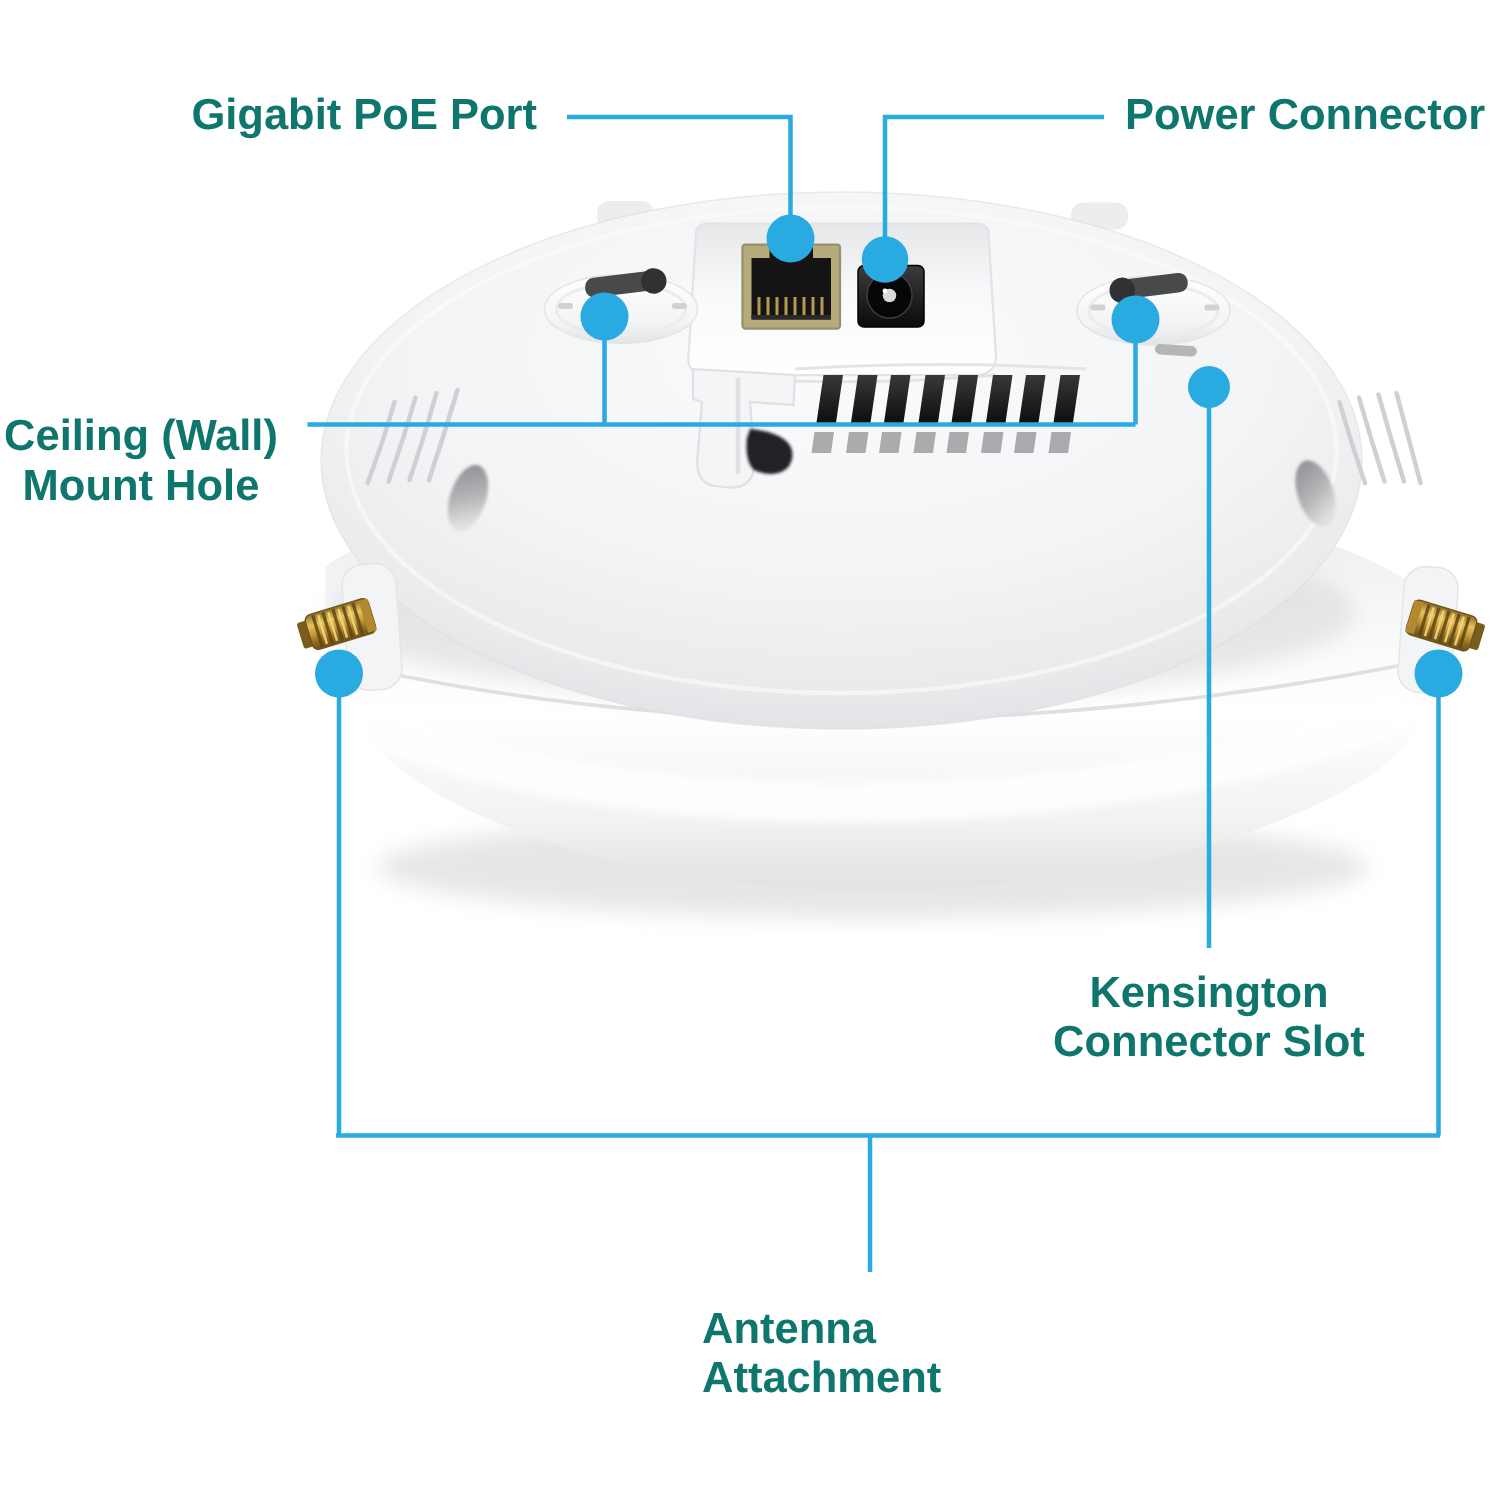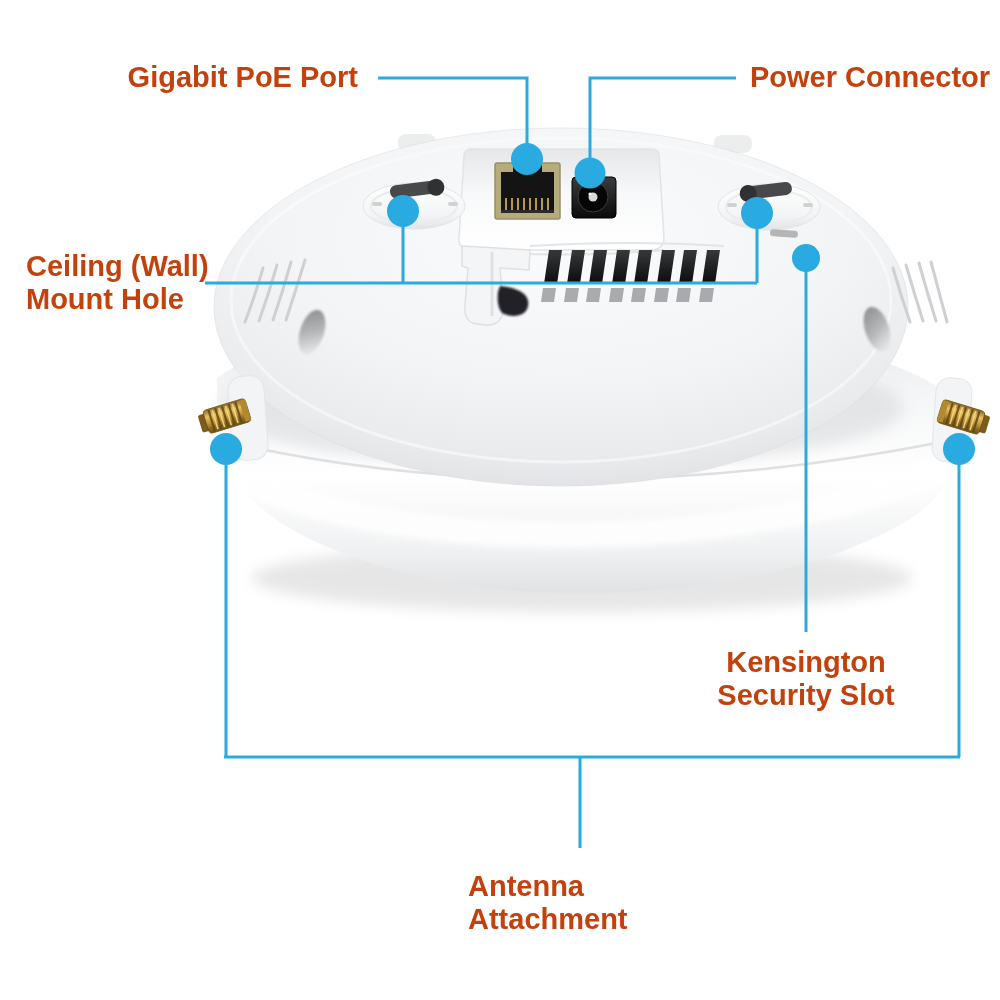--- a/index.html
+++ b/index.html
@@ -2,26 +2,26 @@
 <html><head>
 <meta charset="utf-8">
 <style>
   html,body{margin:0;padding:0;background:#ffffff;}
   .stage{
     position:relative;width:1000px;height:1000px;background:#ffffff;
     font-family:"Liberation Sans",sans-serif;overflow:hidden;
   }
   .stage svg{position:absolute;left:0;top:0;}
   .callout-label{
-    position:absolute;color:#c2410c;font-weight:bold;font-size:29px;
+    position:absolute;color:#0f766e;font-weight:bold;font-size:29px;
     line-height:33px;white-space:pre-line;letter-spacing:0px;
   }
   .lbl-poe{left:98px;top:61px;width:260px;text-align:right;}
   .lbl-power{left:750px;top:61px;width:260px;text-align:left;}
-  .lbl-mount{left:0px;top:250px;width:188px;text-align:left;padding-left:26px;}
+  .lbl-mount{left:0px;top:275px;width:188px;text-align:center;}
   .lbl-kensington{left:696px;top:646px;width:220px;text-align:center;}
   .lbl-antenna{left:468px;top:870px;width:224px;text-align:left;}
 </style>
 </head>
 <body>
 
 <div class="stage">
 
   <svg width="1000" height="1000" viewBox="0 0 1000 1000">
     <defs>
@@ -258,17 +258,17 @@
       <circle cx="226" cy="449" r="16"></circle>
       <circle cx="959" cy="449" r="16"></circle>
     </g>
   </svg>
 
   <div class="callout-label lbl-poe">Gigabit PoE Port</div>
   <div class="callout-label lbl-power">Power Connector</div>
   <div class="callout-label lbl-mount">Ceiling (Wall)
 Mount Hole</div>
   <div class="callout-label lbl-kensington">Kensington
-Security Slot</div>
+Connector Slot</div>
   <div class="callout-label lbl-antenna">Antenna
 Attachment</div>
 
 </div>
 
 </body></html>

